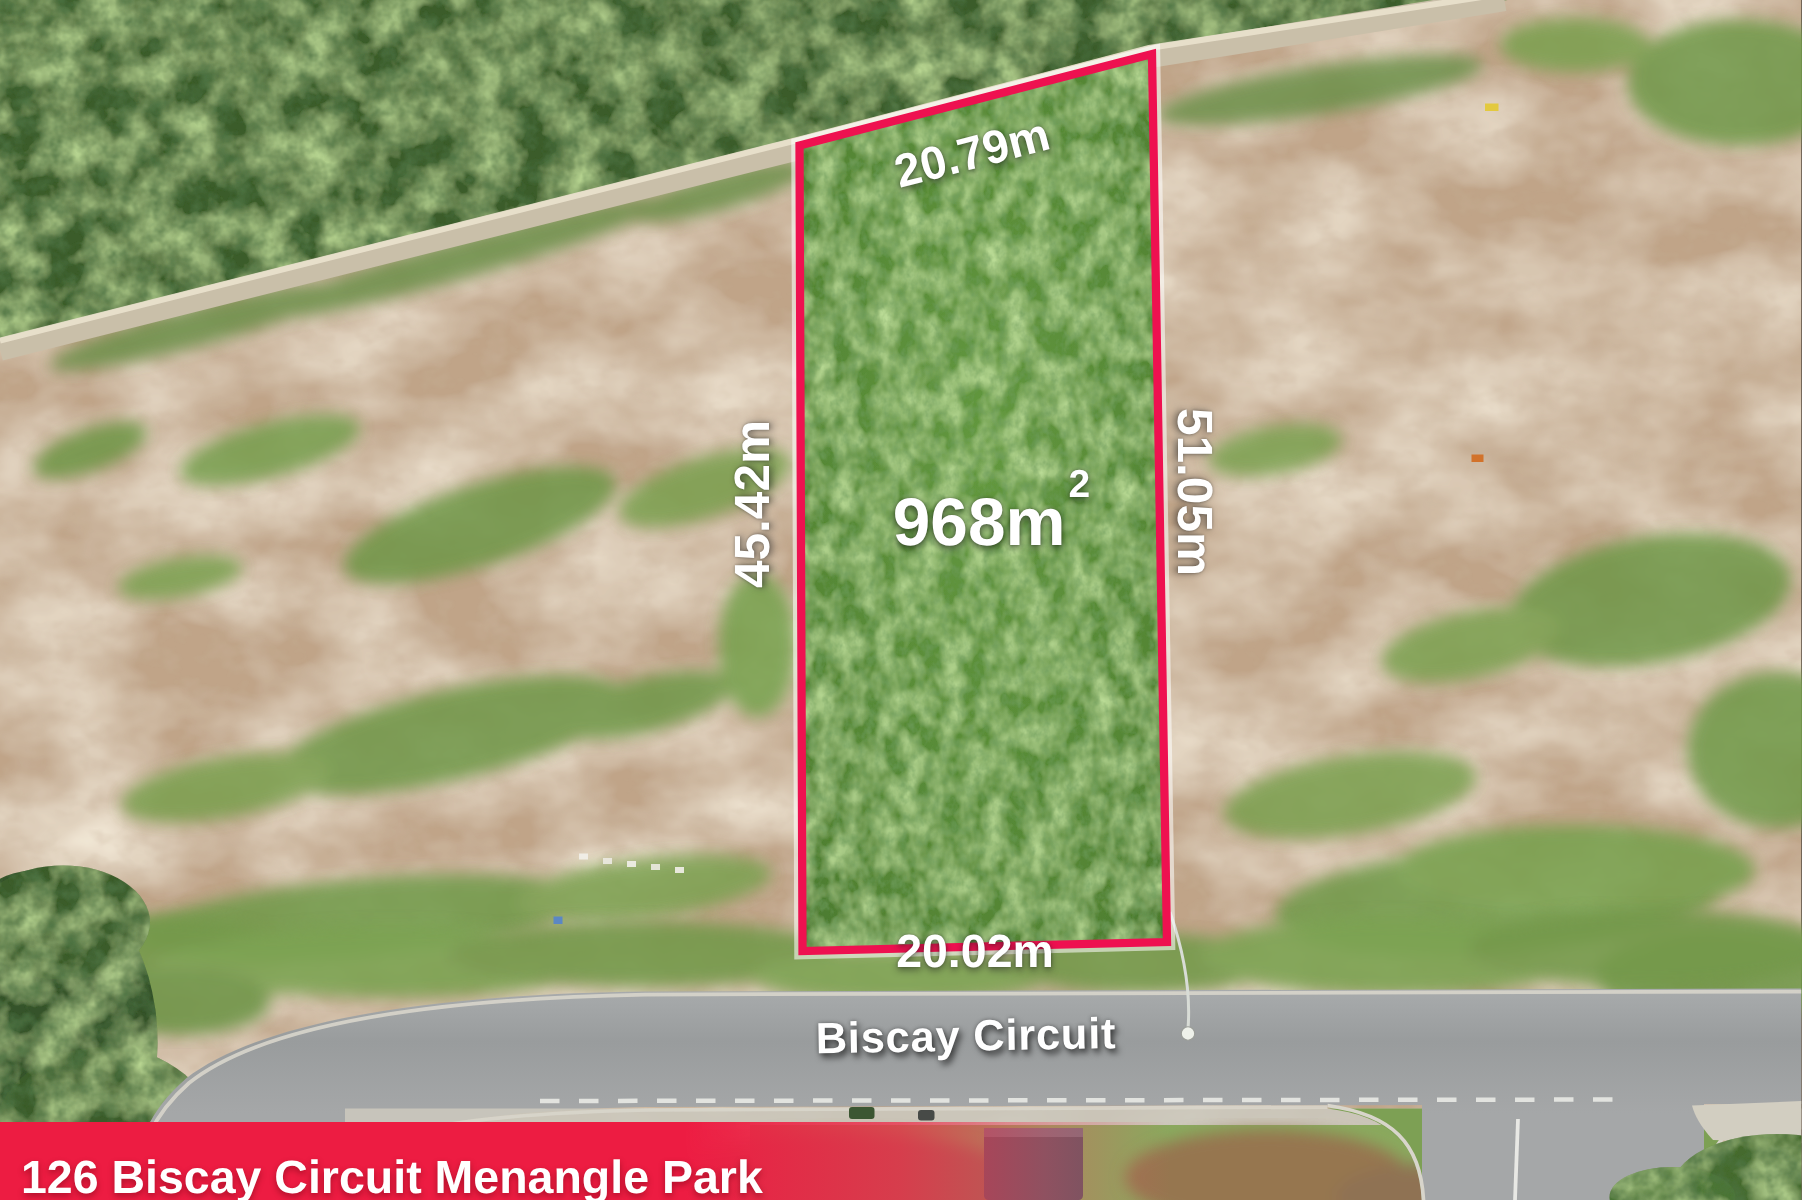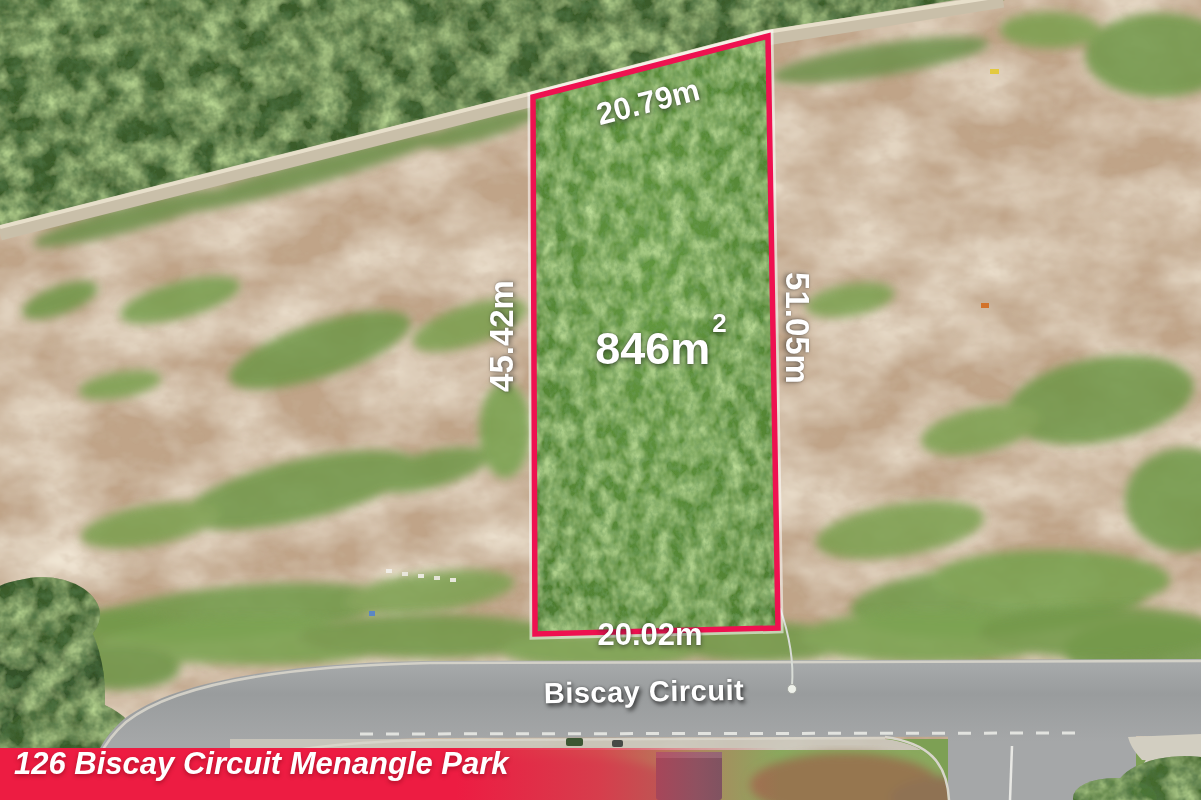--- a/index.html
+++ b/index.html
@@ -31,21 +31,21 @@
   .area-lbl sup{font-size:26px;position:relative;top:-16px;left:2px;}
   .street-lbl{left:644px;top:692px;font-size:29px;transform:translate(-50%,-50%) rotate(-1deg);
               text-shadow:2px 3px 4px rgba(0,0,0,.6),0 0 3px rgba(0,0,0,.35);letter-spacing:.5px;}
 
   
   .banner{
     position:absolute;left:0;bottom:0;width:100%;height:52px;z-index:5;
     background:linear-gradient(90deg,
       var(--banner-red) 0%, var(--banner-red) 38%,
       rgba(238,44,74,.75) 50%, rgba(240,70,95,.35) 58%, rgba(240,70,95,0) 65%);
-    display:flex;align-items:flex-start;font-style:italic;
+    display:flex;align-items:flex-end;
   }
   .banner-text{
     color:#fff;font-weight:bold;font-size:31px;padding-left:14px;line-height:1;
     text-shadow:0 2px 4px rgba(90,0,10,.45);white-space:nowrap;
   }
 
   
   .lot-fill{fill:url(#grassG);}
   .lot-red{stroke:var(--lot-outline);fill:none;stroke-width:5.5;stroke-linejoin:miter;}
   .lot-halo{stroke:rgba(255,255,255,.55);fill:none;stroke-width:11;stroke-linejoin:miter;}
@@ -228,19 +228,19 @@
       <polygon class="lot-halo" points="533,97 768,36 778,628 535,634"></polygon>
       <polygon class="lot-fill" points="533,97 768,36 778,628 535,634" filter="url(#texGrass)"></polygon>
       <polygon class="lot-red" points="533,97 768,36 778,628 535,634"></polygon>
     </g>
   </svg>
 
   <div class="lbl dim-top">20.79m</div>
   <div class="lbl dim-left">45.42m</div>
   <div class="lbl dim-right">51.05m</div>
   <div class="lbl dim-bottom">20.02m</div>
-  <div class="lbl area-lbl"><span>846m</span><sup>2</sup></div>
+  <div class="lbl area-lbl"><span>968m</span><sup>2</sup></div>
   <div class="lbl street-lbl">Biscay Circuit</div>
 
   <div class="banner">
     <span class="banner-text">126 Biscay Circuit Menangle Park</span>
   </div>
 </div>
 
 </body></html>

